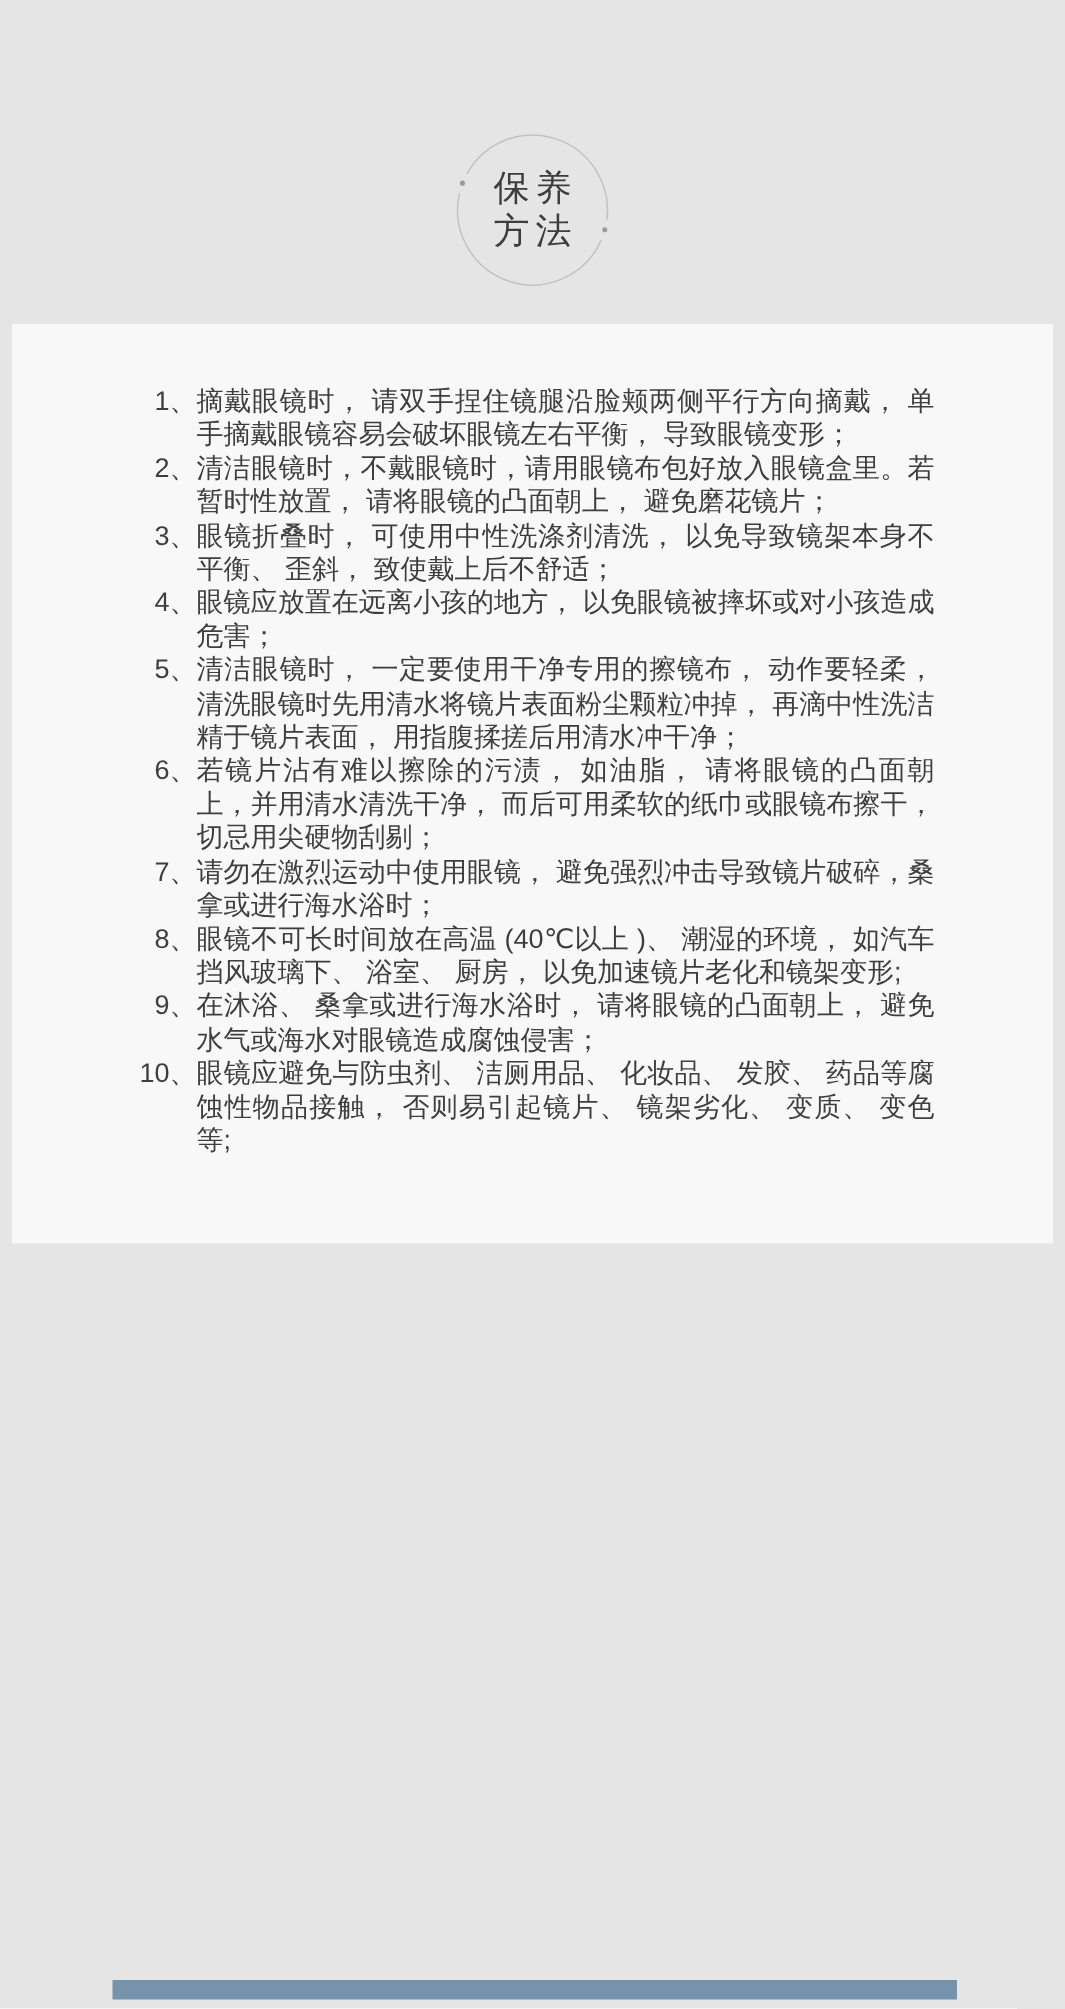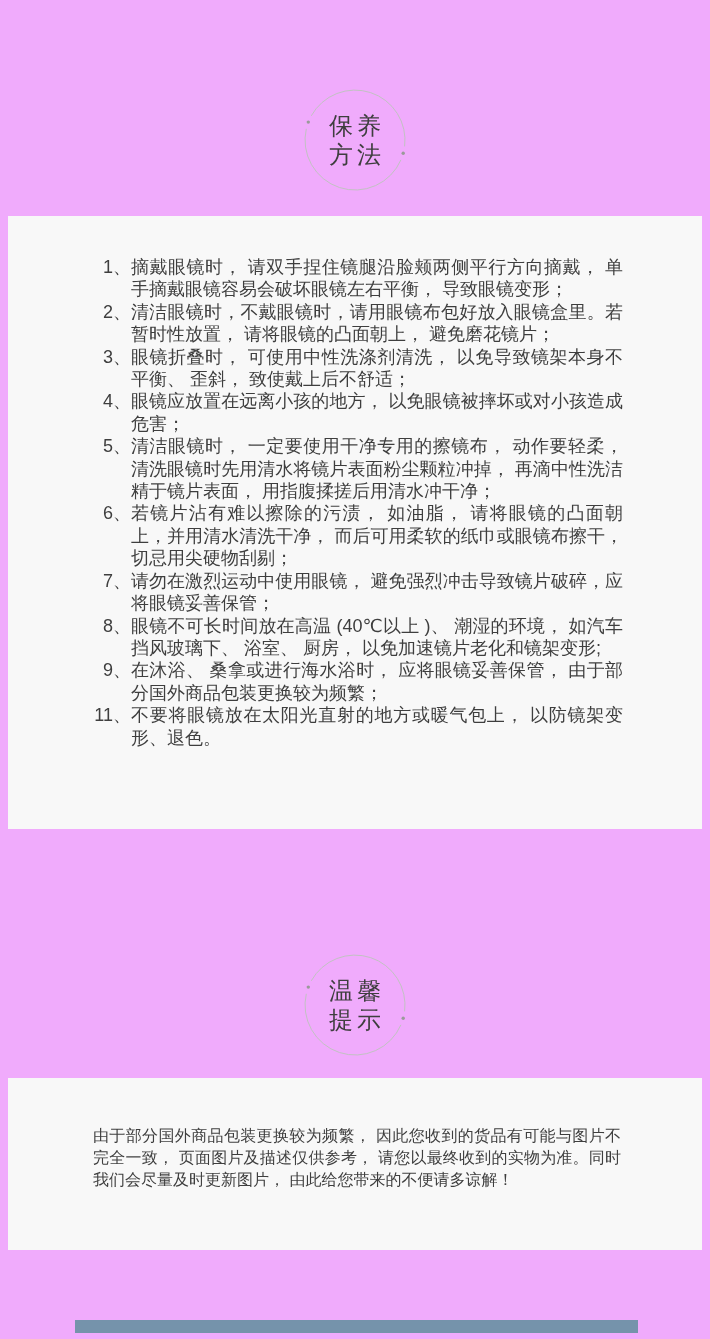--- a/index.html
+++ b/index.html
@@ -8,21 +8,21 @@
     --circle-line:#c2c2c2;
     --dot:#9a9a9a;
     --bottom-bar:#7593ab;
   }
   *{margin:0;padding:0;box-sizing:border-box;}
   html,body{background:#ffffff;}
   body{font-family:"Liberation Sans","DejaVu Sans",sans-serif;}
   .page{
     position:relative;
     width:710px;height:1339px;
-    background:#f0abfc;
+    background:#e5e5e5;
     overflow:hidden;
   }
   
   .badge{
     position:absolute;
     width:110px;height:110px;
     left:300px;
   }
   .badge svg{position:absolute;left:0;top:0;}
   .badge .badge-text{
@@ -122,49 +122,34 @@
       <div class="care-item">
         <span class="num">5、</span>
         <span class="txt">清洁眼镜时， 一定要使用干净专用的擦镜布， 动作要轻柔，清洗眼镜时先用清水将镜片表面粉尘颗粒冲掉， 再滴中性洗洁精于镜片表面， 用指腹揉搓后用清水冲干净；</span>
       </div>
       <div class="care-item">
         <span class="num">6、</span>
         <span class="txt">若镜片沾有难以擦除的污渍， 如油脂， 请将眼镜的凸面朝上，并用清水清洗干净， 而后可用柔软的纸巾或眼镜布擦干， 切忌用尖硬物刮剔；</span>
       </div>
       <div class="care-item">
         <span class="num">7、</span>
-        <span class="txt">请勿在激烈运动中使用眼镜， 避免强烈冲击导致镜片破碎，应将眼镜妥善保管；</span>
+        <span class="txt">请勿在激烈运动中使用眼镜， 避免强烈冲击导致镜片破碎，桑拿或进行海水浴时；</span>
       </div>
       <div class="care-item">
         <span class="num">8、</span>
         <span class="txt">眼镜不可长时间放在高温 (40℃以上 )、 潮湿的环境， 如汽车挡风玻璃下、 浴室、 厨房， 以免加速镜片老化和镜架变形;</span>
       </div>
       <div class="care-item">
         <span class="num">9、</span>
-        <span class="txt">在沐浴、 桑拿或进行海水浴时， 应将眼镜妥善保管， 由于部分国外商品包装更换较为频繁；</span>
+        <span class="txt">在沐浴、 桑拿或进行海水浴时， 请将眼镜的凸面朝上， 避免水气或海水对眼镜造成腐蚀侵害；</span>
       </div>
       <div class="care-item">
-        <span class="num">11、</span>
-        <span class="txt">不要将眼镜放在太阳光直射的地方或暖气包上， 以防镜架变形、退色。</span>
+        <span class="num">10、</span>
+        <span class="txt">眼镜应避免与防虫剂、 洁厕用品、 化妆品、 发胶、 药品等腐蚀性物品接触， 否则易引起镜片、 镜架劣化、 变质、 变色等;</span>
       </div>
     </div>
   </div>
 
-  <div class="badge" id="badge-tips">
-    <svg width="110" height="110" viewBox="0 0 110 110">
-      <path d="M 11.3 30.8 A 50 50 0 0 1 104.6 61.4" fill="none" stroke="#c2c2c2" stroke-width="1"></path>
-      <path d="M 100.9 74.9 A 50 50 0 0 1 6.3 43.8" fill="none" stroke="#c2c2c2" stroke-width="1"></path>
-      <circle cx="8.3" cy="37.1" r="1.7" fill="#9a9a9a"></circle>
-      <circle cx="103.2" cy="68.2" r="1.7" fill="#9a9a9a"></circle>
-    </svg>
-    <div class="badge-text">
-      <span>温馨</span>
-      <span>提示</span>
-    </div>
-  </div>
 
-  <div class="panel" id="panel-tips">
-    <div class="tips-note">由于部分国外商品包装更换较为频繁， 因此您收到的货品有可能与图片不完全一致， 页面图片及描述仅供参考， 请您以最终收到的实物为准。同时我们会尽量及时更新图片， 由此给您带来的不便请多谅解！</div>
-  </div>
 
   <div class="bottom-bar"></div>
 
 </div>
 
 </body></html>

